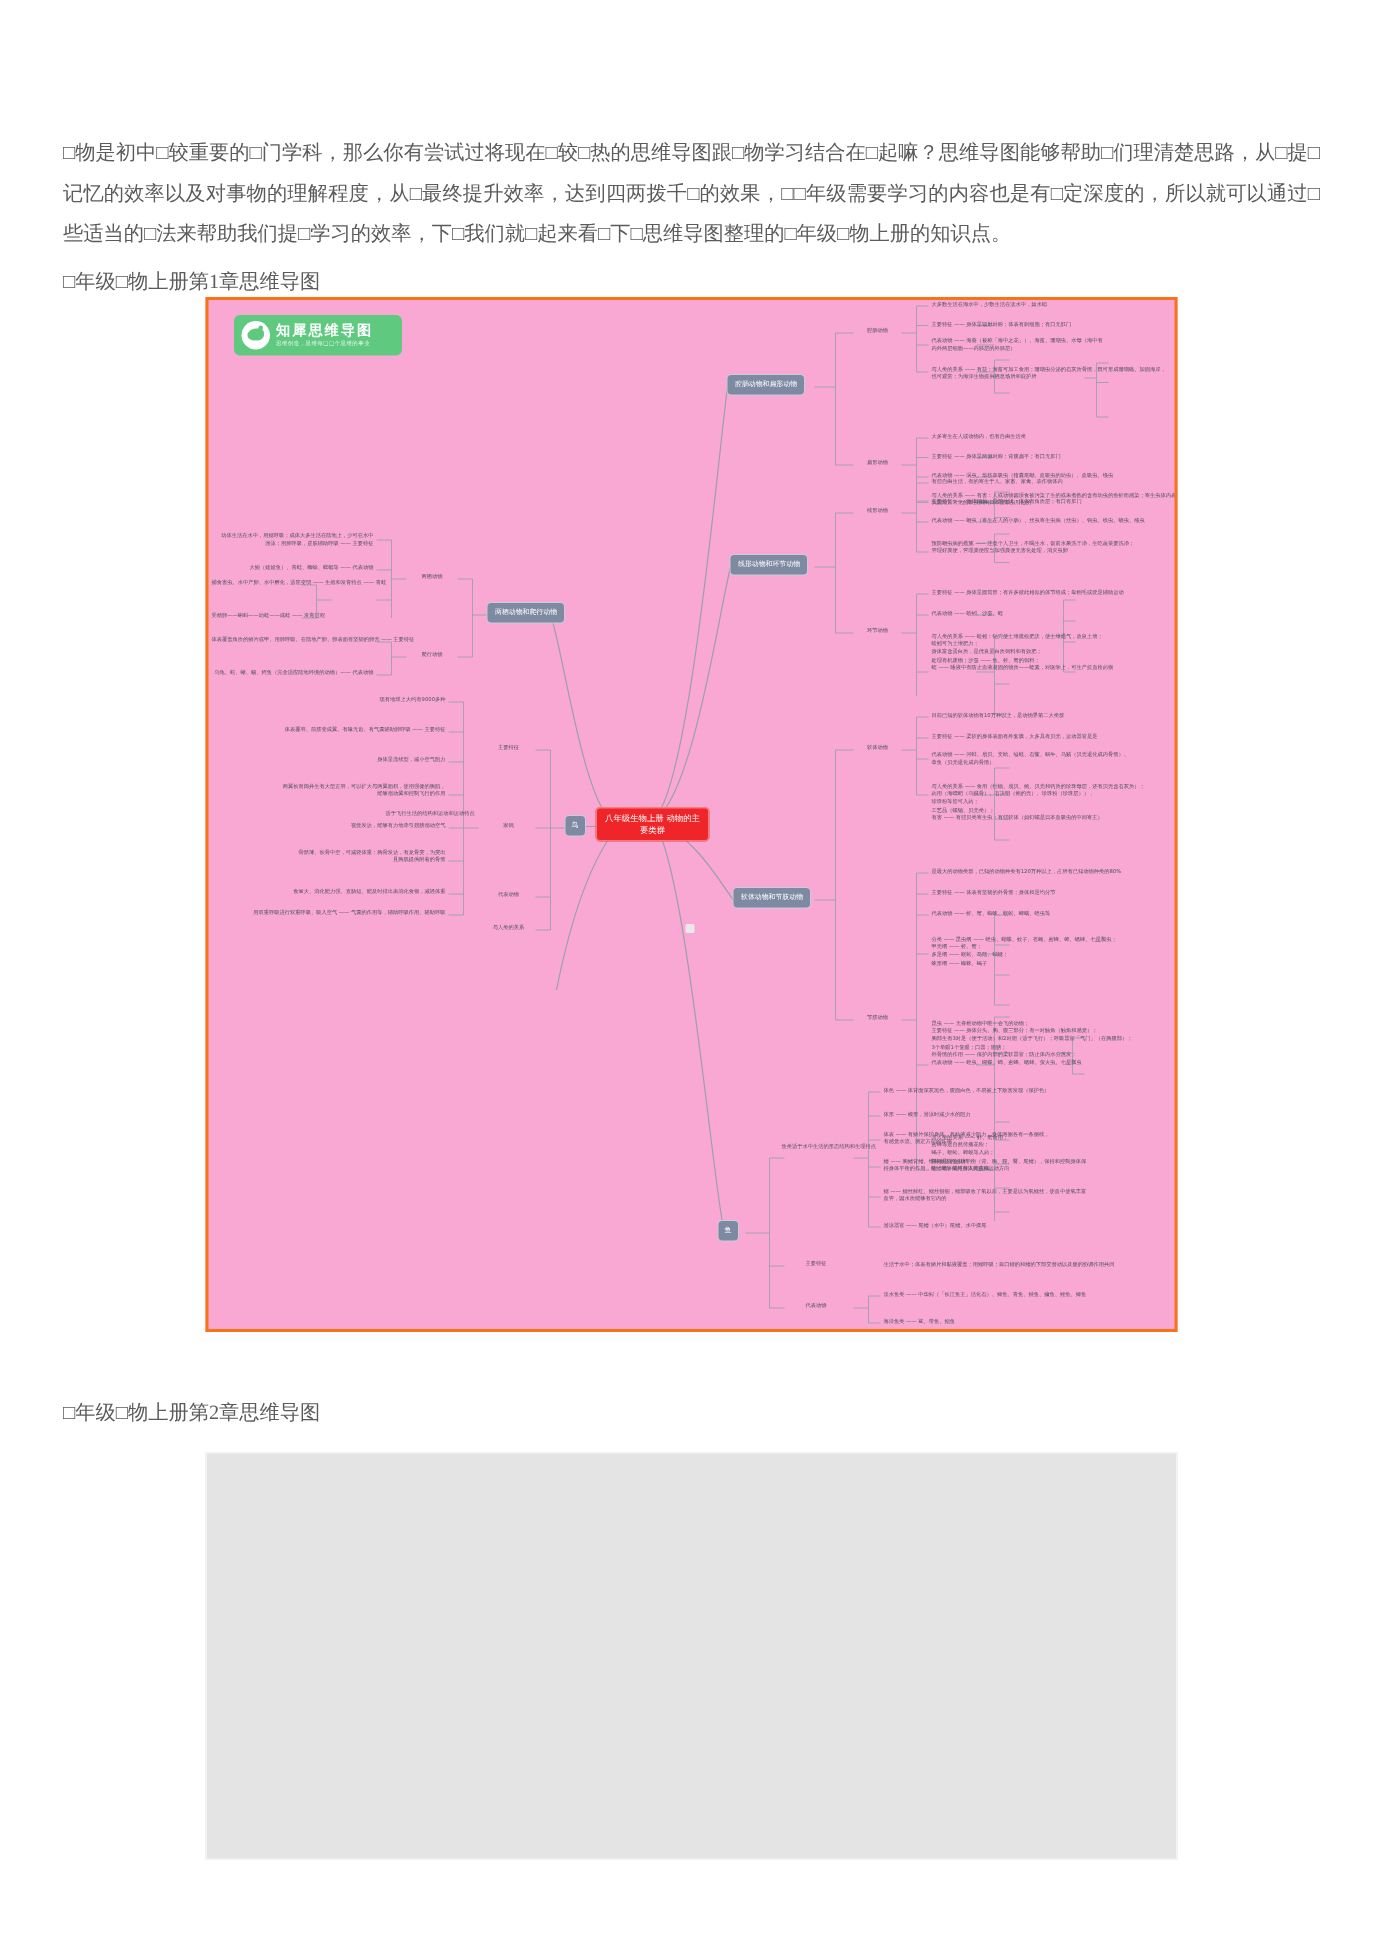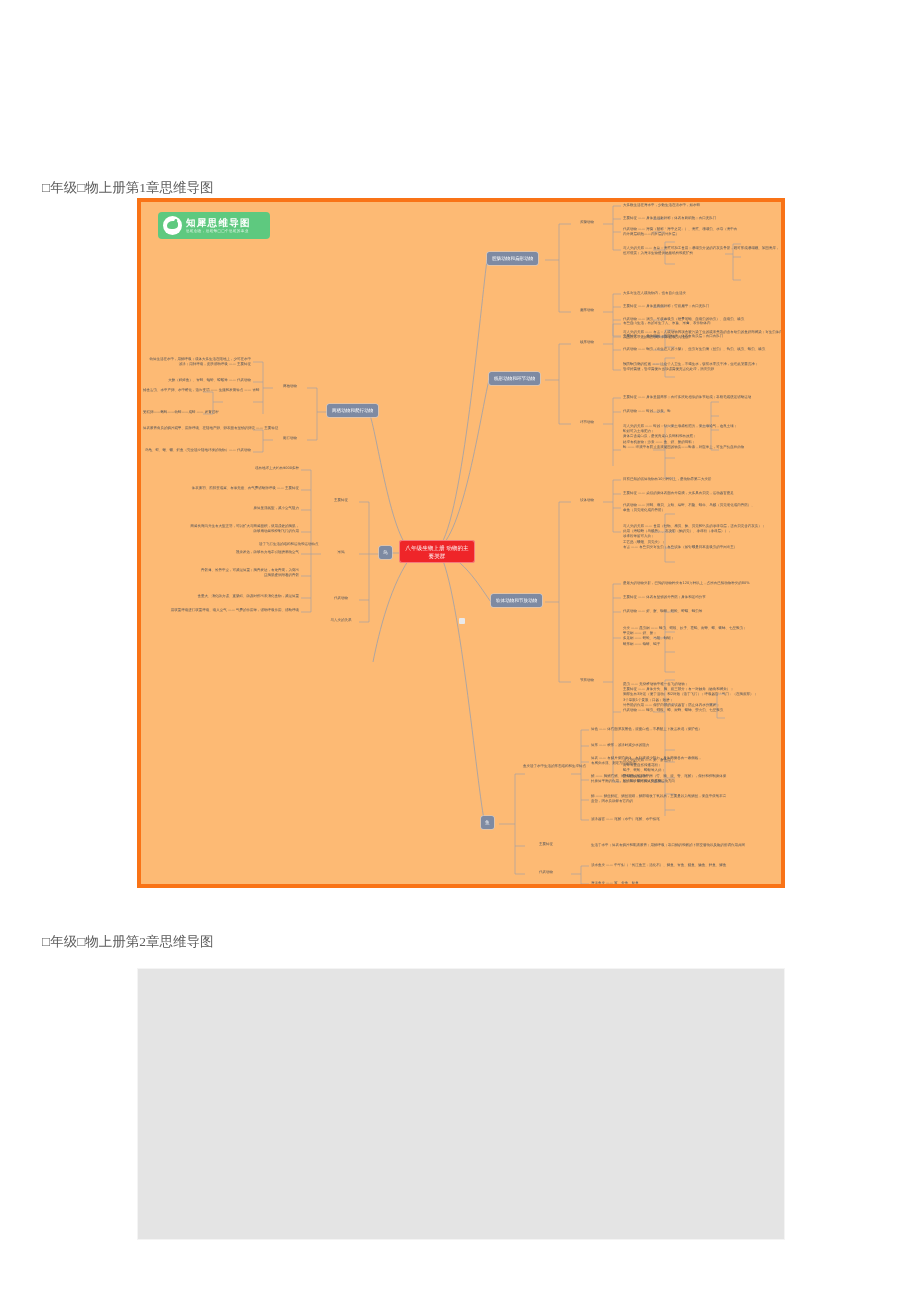--- a/index.html
+++ b/index.html
@@ -24,21 +24,21 @@
 
   .sec-head{
     position:absolute;left:42px;font-size:13.5px;line-height:20px;color:#5b5b5b;
   }
   #sec1-head{top:178px;}
   #sec2-head{top:932px;}
 
   
   .figure1{
     position:absolute;left:137px;top:198px;width:648px;height:690px;
-    background:#fdba74;border:4px solid #f97316;box-sizing:border-box;overflow:hidden;
+    background:#f9a8d4;border:2px solid #f97316;box-sizing:border-box;overflow:hidden;
   }
   .mm{position:absolute;left:0;top:0;width:646px;height:688px;}
   .mm svg{position:absolute;left:0;top:0;}
 
   .logo{
     position:absolute;left:17px;top:10px;width:112px;height:27px;
     background:#5ec97f;border-radius:4px;display:flex;align-items:center;
     padding-left:5px;box-sizing:border-box;
   }
   .logo-mark{
@@ -90,20 +90,21 @@
     position:absolute;left:137px;top:968px;width:648px;height:272px;
     background:#e4e4e4;border:1px solid #f4f4f4;box-sizing:border-box;
   }
 </style>
 </head>
 <body>
 
 <div class="page">
 
 
+  <div class="intro">□物是初中□较重要的□门学科，那么你有尝试过将现在□较□热的思维导图跟□物学习结合在□起嘛？思维导图能够帮助□们理清楚思路，从□提□记忆的效率以及对事物的理解程度，从□最终提升效率，达到四两拨千□的效果，□□年级需要学习的内容也是有□定深度的，所以就可以通过□些适当的□法来帮助我们提□学习的效率，下□我们就□起来看□下□思维导图整理的□年级□物上册的知识点。</div>
 
   <div class="sec-head" id="sec1-head">□年级□物上册第1章思维导图</div>
 
   <div class="figure1">
     <div class="mm">
 
       <svg width="646" height="688" viewBox="0 0 646 688">
         <g fill="none" stroke="#9aa0ac" stroke-width="0.8">
 
           <path d="M296 347 C 320 330, 338 120, 346 58"></path>

